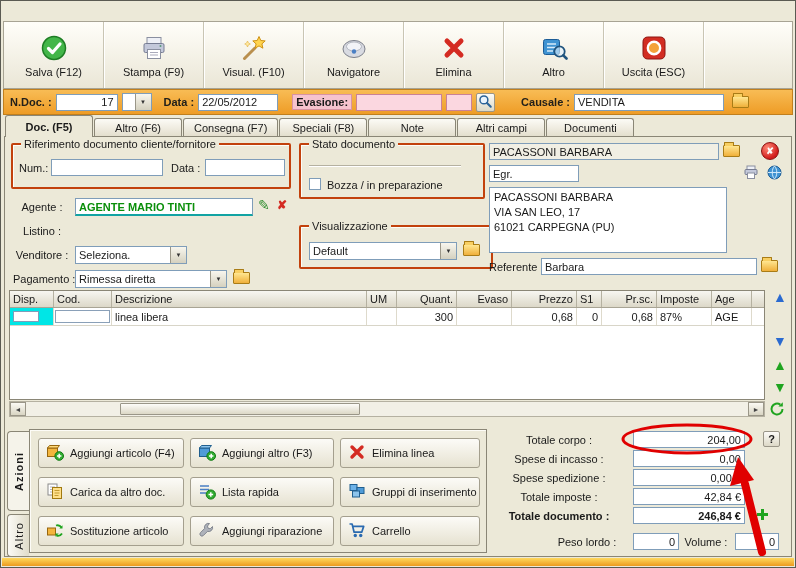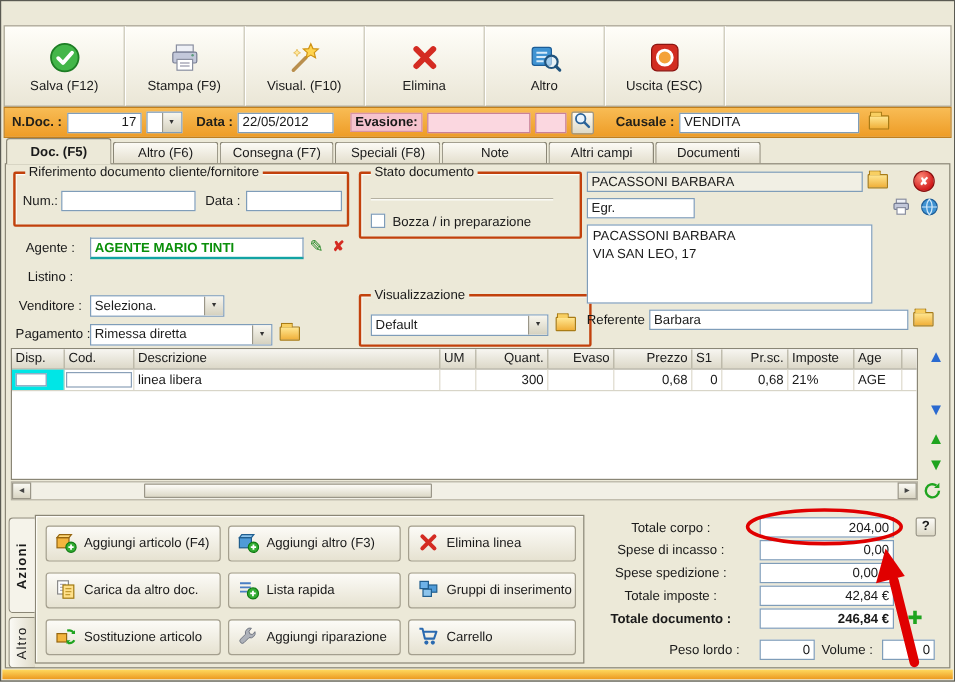--- a/index.html
+++ b/index.html
@@ -92,20 +92,30 @@
             <path d="M4.5 24.5L15 14" stroke="#b98f4e" stroke-width="3" stroke-linecap="round"></path>
             <path d="M19 2.5l1.8 4 4.4.4-3.3 3 1 4.3-3.9-2.3-3.9 2.3 1-4.3-3.3-3 4.4-.4z" fill="#ffd44e" stroke="#cf9214"></path>
             <path d="M7.5 7l.9 1.9 2 1.1-2 .9-.9 2.1-.9-2.1-1.9-.9 1.9-1.1z" fill="#ffe9a0" stroke="#e0b040" stroke-width=".6"></path>
           </svg>
         </span>
       <span class="lbl">Visual. (F10)</span>
     </div>
     <div class="tbtn">
       <span class="ticon">
           <svg width="28" height="28" viewBox="0 0 28 28">
+            <ellipse cx="14" cy="15" rx="11" ry="8.5" fill="#d9dbe2" stroke="#7c7f8a"></ellipse>
+            <ellipse cx="14" cy="12.5" rx="7.5" ry="4.5" fill="#f2f3f7" stroke="#a6a9b4" stroke-width=".8"></ellipse>
+            <circle cx="14" cy="17.5" r="2.2" fill="#4a7fc4"></circle>
+          </svg>
+        </span>
+      <span class="lbl">Navigatore</span>
+    </div>
+    <div class="tbtn">
+      <span class="ticon">
+          <svg width="28" height="28" viewBox="0 0 28 28">
             <path d="M7 7l14 14M21 7L7 21" stroke="#d42b22" stroke-width="5" stroke-linecap="round"></path>
           </svg>
         </span>
       <span class="lbl">Elimina</span>
     </div>
     <div class="tbtn">
       <span class="ticon">
           <svg width="28" height="28" viewBox="0 0 28 28">
             <rect x="3.5" y="5.5" width="16" height="15" rx="2" fill="#3f93d2" stroke="#1c5c96"></rect>
             <path d="M7 10h9M7 13.5h9M7 17h6" stroke="#d6ebfa" stroke-width="1.6"></path>
@@ -137,21 +147,21 @@
     <div class="field" style="width:80px">22/05/2012</div>
     <span class="pinkl" style="margin-left:10px">Evasione:</span>
     <div class="field pinkf" style="width:86px"></div>
     <div class="field pinkf" style="width:26px"></div>
     <div class="sqbtn" style="width:19px;height:19px">
       <span><svg width="15" height="15" viewBox="0 0 16 16">
             <circle cx="6.3" cy="6.3" r="4.2" fill="#eaf4fd" stroke="#2b6399" stroke-width="1.6"></circle>
             <path d="M9.6 9.6l4 4" stroke="#2b6399" stroke-width="2.2" stroke-linecap="round"></path>
           </svg></span>
     </div>
-    <span class="dlabel" style="margin-left:14px">Causale :</span>
+    <span class="dlabel" style="margin-left:22px">Causale :</span>
     <div class="field" style="width:150px">VENDITA</div>
     <span class="folder" style="margin-left:4px"></span>
   </div>
 
   <div class="tabstrip">
     <div class="tab active">Doc. (F5)</div>
     <div class="tab">Altro (F6)</div>
     <div class="tab">Consegna (F7)</div>
     <div class="tab">Speciali (F8)</div>
     <div class="tab">Note</div>
@@ -189,21 +199,21 @@
     </div>
     <span class="folder" style="position:absolute;left:228px;top:135px"></span>
 
     <div class="grp" style="left:294px;top:6px;width:186px;height:56px">
       <span class="gcap">Stato documento</span>
       <div style="position:absolute;left:8px;top:20px;width:152px;height:2px;border-top:1px solid #b5b1a1;border-bottom:1px solid #fff"></div>
       <span class="chk" style="position:absolute;left:8px;top:33px"></span>
       <span class="pl" style="left:26px;top:34px">Bozza / in preparazione</span>
     </div>
 
-    <div class="grp" style="left:294px;top:108px;width:194px;height:44px">
+    <div class="grp" style="left:294px;top:88px;width:194px;height:44px">
       <span class="gcap">Visualizzazione</span>
       <div class="combo" style="left:8px;top:15px;width:148px">
         <span class="cval">Default</span>
         <span class="cab">▼</span>
       </div>
       <span class="folder" style="position:absolute;left:162px;top:17px"></span>
     </div>
 
     <div class="field ro" style="position:absolute;left:484px;top:6px;width:230px">PACASSONI BARBARA</div>
     <span class="folder" style="position:absolute;left:718px;top:8px"></span>
@@ -222,20 +232,21 @@
     <span class="iconbtn" style="position:absolute;left:762px;top:28px">
         <svg width="15" height="15" viewBox="0 0 15 15">
           <circle cx="7.5" cy="7.5" r="6.5" fill="#3f93d2" stroke="#1c5c96"></circle>
           <path d="M1 7.5h13M7.5 1c3 3.2 3 9.8 0 13-3-3.2-3-9.8 0-13z" fill="none" stroke="#cfe8fa"></path>
         </svg>
       </span>
 
     <div style="position:absolute;left:484px;top:50px;width:238px;height:66px;background:#fff;border:1px solid #7f9db9;padding:2px 4px;line-height:15px">
       <div>PACASSONI BARBARA</div>
       <div>VIA SAN LEO, 17</div>
+      <div>61021 CARPEGNA (PU)</div>
     </div>
 
     <span class="pl" style="left:484px;top:124px">Referente</span>
     <div class="field" style="position:absolute;left:536px;top:121px;width:216px">Barbara</div>
     <span class="folder" style="position:absolute;left:756px;top:123px"></span>
 
     <div class="gridwrap">
       <div class="ghead">
         <div class="gh" style="width:44px">Disp.</div>
         <div class="gh" style="width:58px">Cod.</div>
@@ -256,21 +267,21 @@
         <div class="gc" style="width:58px;padding:1px">
             <span style="flex:1;height:13px;border:1px solid #8aa0b8;background:#fff"></span>
           </div>
         <div class="gc" style="width:255px">linea libera</div>
         <div class="gc" style="width:30px"></div>
         <div class="gc r" style="width:60px">300</div>
         <div class="gc r" style="width:55px"></div>
         <div class="gc r" style="width:65px">0,68</div>
         <div class="gc r" style="width:25px">0</div>
         <div class="gc r" style="width:55px">0,68</div>
-        <div class="gc" style="width:55px">21%</div>
+        <div class="gc" style="width:55px">87%</div>
         <div class="gc" style="width:40px">AGE</div>
       </div>
     </div>
 
     <div class="strip">
       <span class="arrow blue" style="top:0">▲</span>
       <span class="arrow blue" style="top:44px">▼</span>
       <span class="arrow green" style="top:68px">▲</span>
       <span class="arrow green" style="top:90px">▼</span>
     </div>

